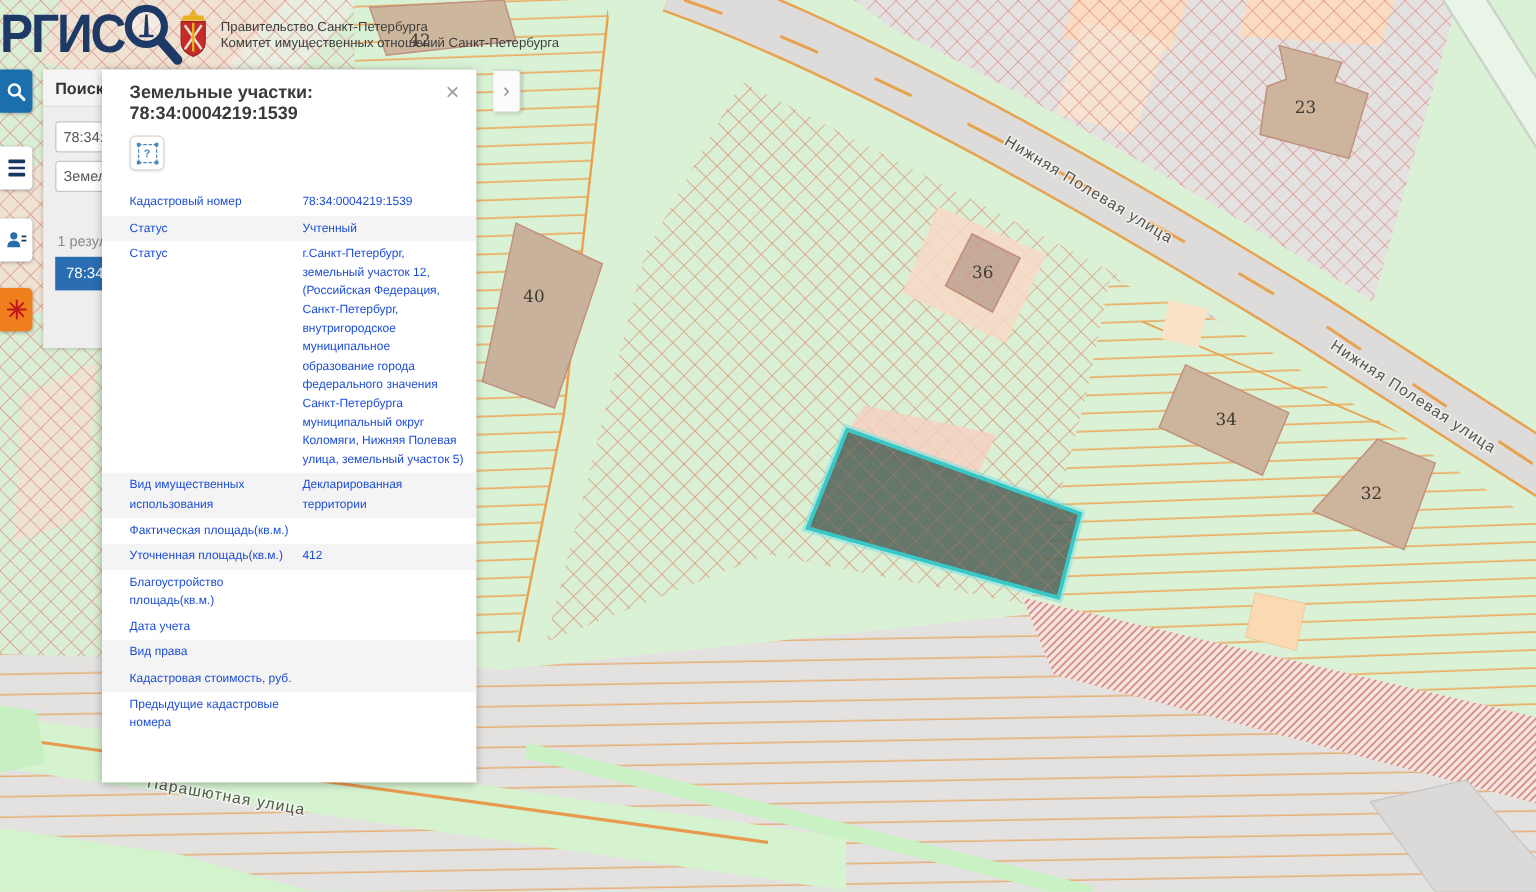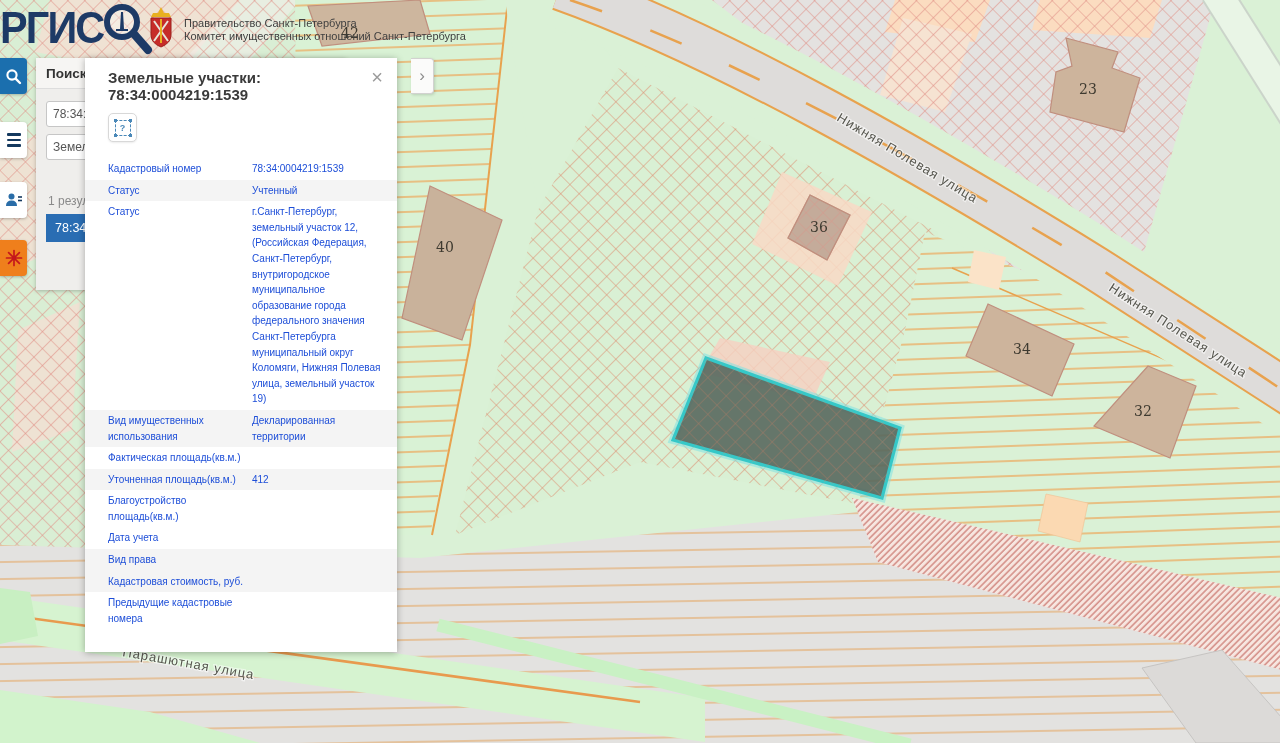--- a/index.html
+++ b/index.html
@@ -274,21 +274,21 @@
       <div class="prow">
         <div class="plabel">Кадастровый номер</div>
         <div class="pvalue">78:34:0004219:1539</div>
       </div>
       <div class="prow alt">
         <div class="plabel">Статус</div>
         <div class="pvalue">Учтенный</div>
       </div>
       <div class="prow">
         <div class="plabel">Статус</div>
-        <div class="pvalue">г.Санкт-Петербург, земельный участок 12, (Российская Федерация, Санкт-Петербург, внутригородское муниципальное образование города федерального значения Санкт-Петербурга муниципальный округ Коломяги, Нижняя Полевая улица, земельный участок 19)</div>
+        <div class="pvalue">г.Санкт-Петербург, земельный участок 12, (Российская Федерация, Санкт-Петербург, внутригородское муниципальное образование города федерального значения Санкт-Петербурга муниципальный округ Коломяги, Нижняя Полевая улица, земельный участок 5)</div>
       </div>
       <div class="prow alt">
         <div class="plabel">Вид имущественных использования</div>
         <div class="pvalue">Декларированная территории</div>
       </div>
       <div class="prow">
         <div class="plabel">Фактическая площадь(кв.м.)</div>
         <div class="pvalue"></div>
       </div>
       <div class="prow alt">

